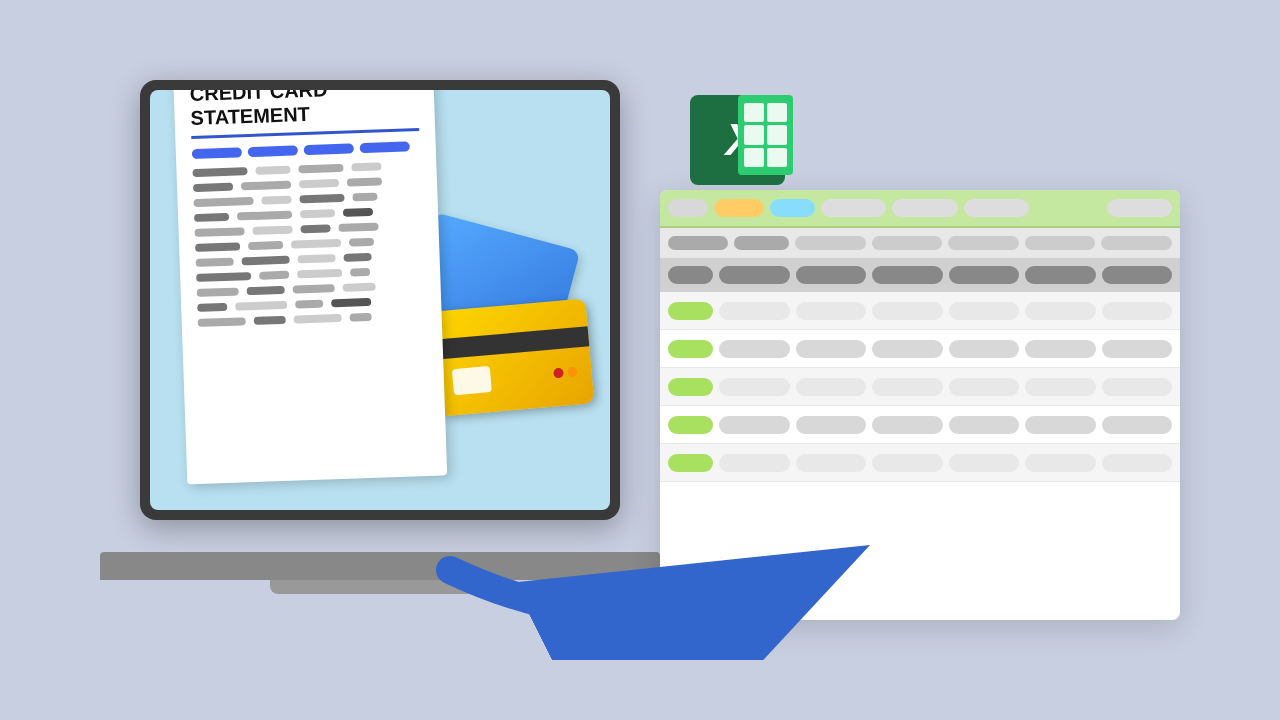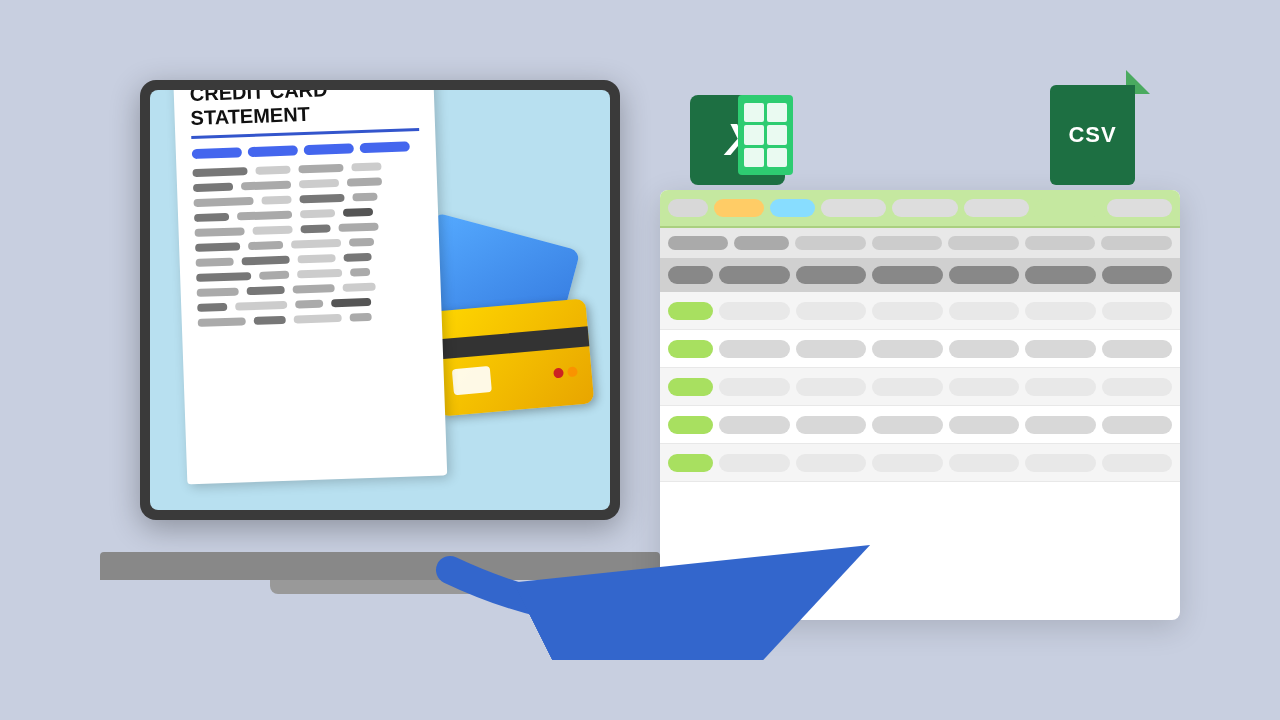--- a/index.html
+++ b/index.html
@@ -497,26 +497,20 @@
           <div class="egi"></div>
           <div class="egi"></div>
           <div class="egi"></div>
           <div class="egi"></div>
           <div class="egi"></div>
           <div class="egi"></div>
         </div>
       </div>
     </div>
 
-    <div class="csv-icon">
-      <div class="csv-corner"></div>
-      <div class="csv-file-body">
-        <span class="csv-text">CSV</span>
-      </div>
-    </div>
 
     <div class="spreadsheet">
 
       <div class="ss-header-row">
         <div class="ss-header-cell hc1" style="max-width:40px"></div>
         <div class="ss-header-cell hc2" style="max-width:50px"></div>
         <div class="ss-header-cell hc3" style="max-width:45px"></div>
         <div class="ss-header-cell hc4"></div>
         <div class="ss-header-cell hc5"></div>
         <div class="ss-header-cell hc5"></div>

